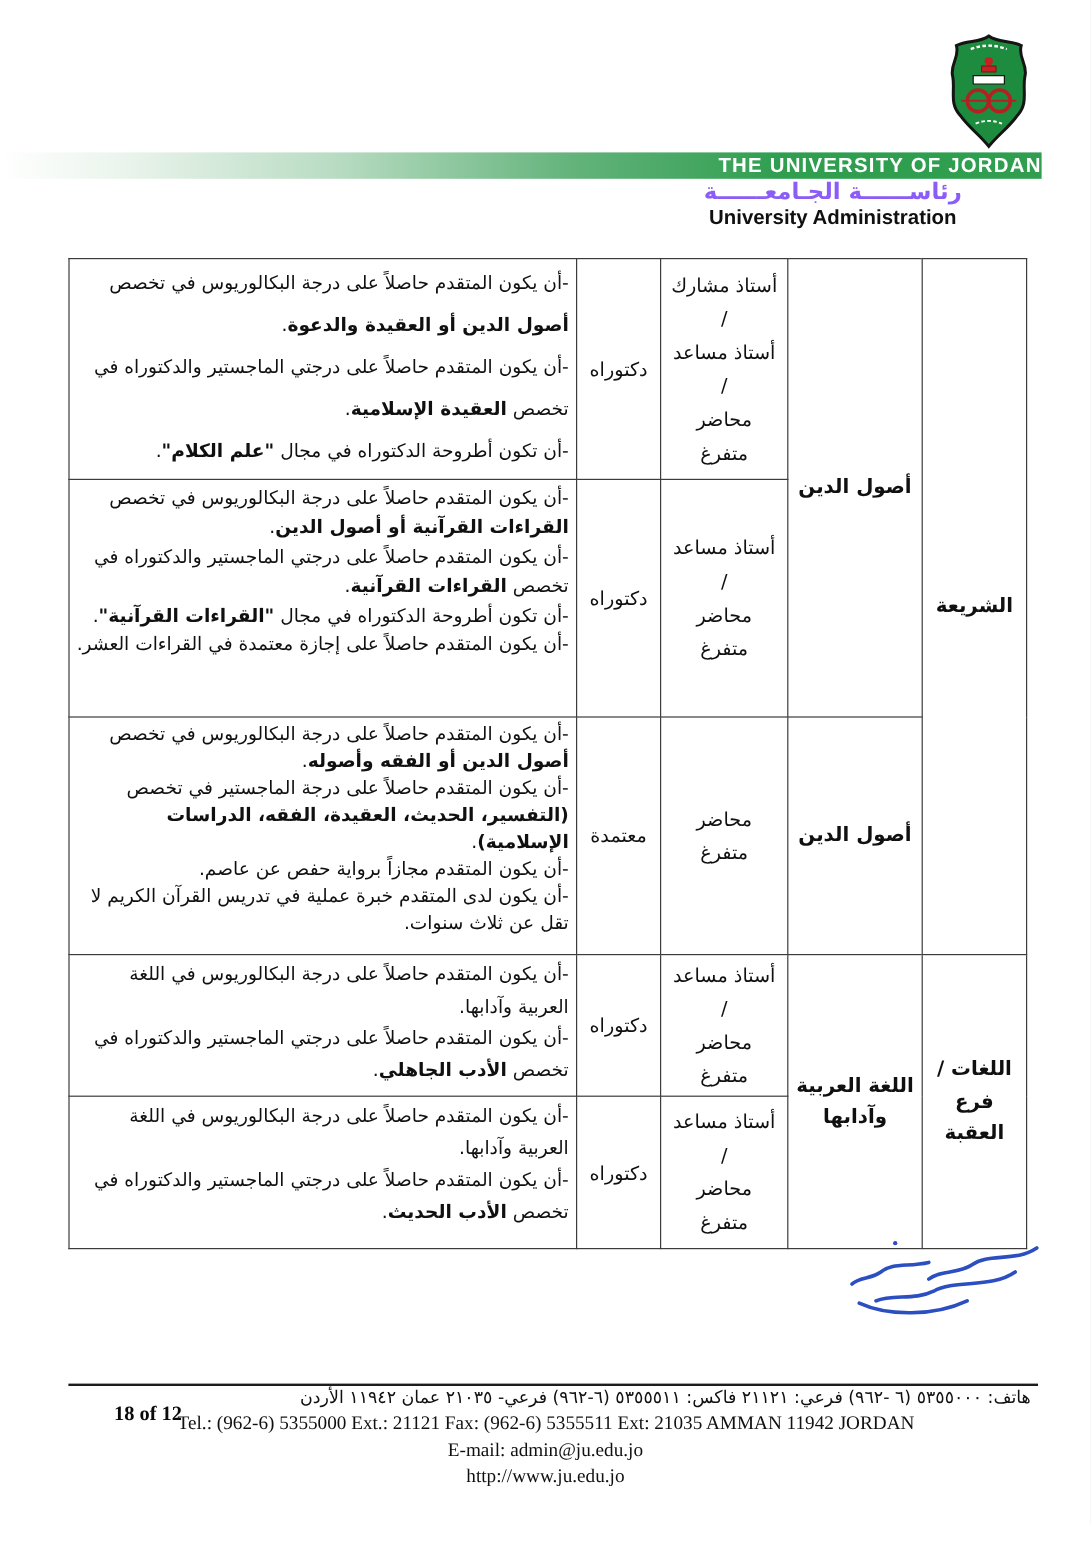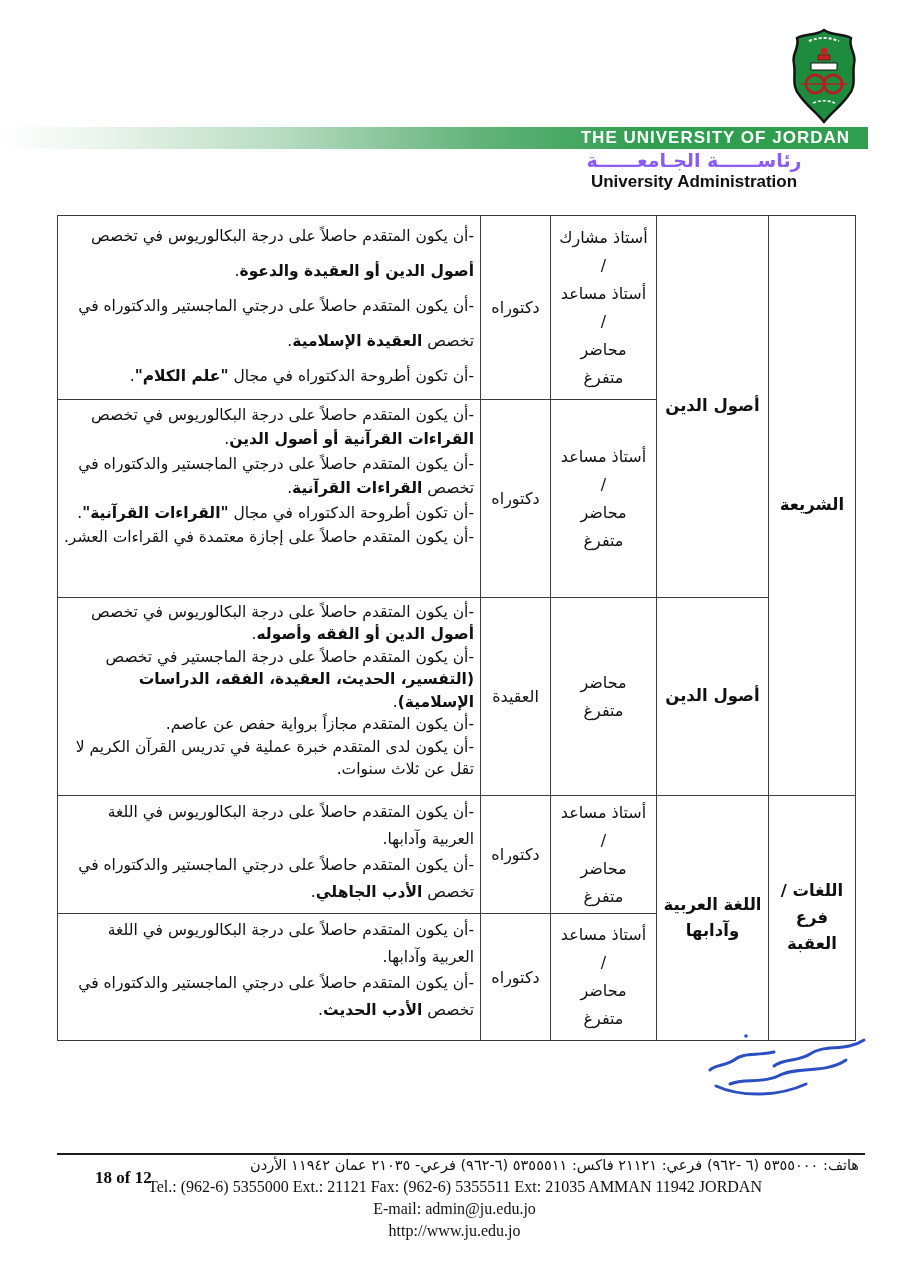--- a/index.html
+++ b/index.html
@@ -15,21 +15,21 @@
     letter-spacing:-1px;color:#0d0d0d;
   }
   .crest{position:absolute;top:27px;right:46px;}
   .banner{
     position:absolute;top:127px;left:0;width:868px;height:22px;
     background:linear-gradient(to right,#ffffff 0%,#eaf4ec 12%,#b9dcc3 32%,#63b37b 55%,#2f9e4f 75%,#2f9e4f 100%);
     display:flex;align-items:center;justify-content:flex-end;
   }
   .banner span{
     font-family:"Liberation Sans",sans-serif;font-weight:bold;
-    font-size:17px;color:#ffffff;letter-spacing:1px;padding-right:18px;
+    font-size:17px;color:#ffffff;letter-spacing:1px;
   }
   .admin-ar{
     position:absolute;top:149px;right:55px;width:320px;height:24px;
     text-align:center;font-size:19px;font-weight:bold;color:#8b5cf6;
   }
   .admin-en{
     position:absolute;top:172px;right:55px;width:320px;height:22px;
     text-align:center;font-family:Liberation Sans, sans-serif;
     font-weight:bold;font-size:17px;color:#101010;
   }
@@ -151,21 +151,21 @@
             <div class="req-item">-أن تكون أطروحة الدكتوراه في مجال <b>"القراءات القرآنية"</b>.</div>
             <div class="req-item">-أن يكون المتقدم حاصلاً على إجازة معتمدة في القراءات العشر.</div>
           </td>
       </tr>
       <tr class="r3" style="height:198px">
         <td class="dept">أصول الدين</td>
         <td class="rank">
             <div>محاضر</div>
             <div>متفرغ</div>
           </td>
-        <td class="degree">العقيدة</td>
+        <td class="degree">معتمدة</td>
         <td class="req">
             <div class="req-item">-أن يكون المتقدم حاصلاً على درجة البكالوريوس في تخصص <b>أصول الدين أو الفقه وأصوله</b>.</div>
             <div class="req-item">-أن يكون المتقدم حاصلاً على درجة الماجستير في تخصص <b>(التفسير، الحديث، العقيدة، الفقه، الدراسات الإسلامية)</b>.</div>
             <div class="req-item">-أن يكون المتقدم مجازاً برواية حفص عن عاصم.</div>
             <div class="req-item">-أن يكون لدى المتقدم خبرة عملية في تدريس القرآن الكريم لا تقل عن ثلاث سنوات.</div>
           </td>
       </tr>
       <tr class="r4" style="height:118px">
         <td class="faculty" rowspan="2">اللغات /فرع العقبة</td>
         <td class="dept" rowspan="2">اللغة العربية وآدابها</td>

